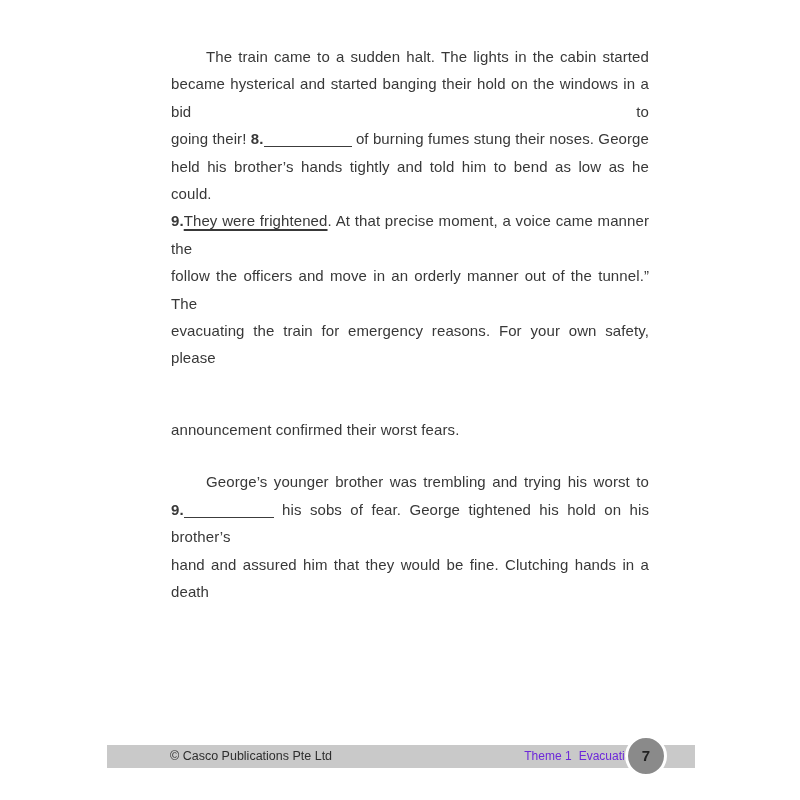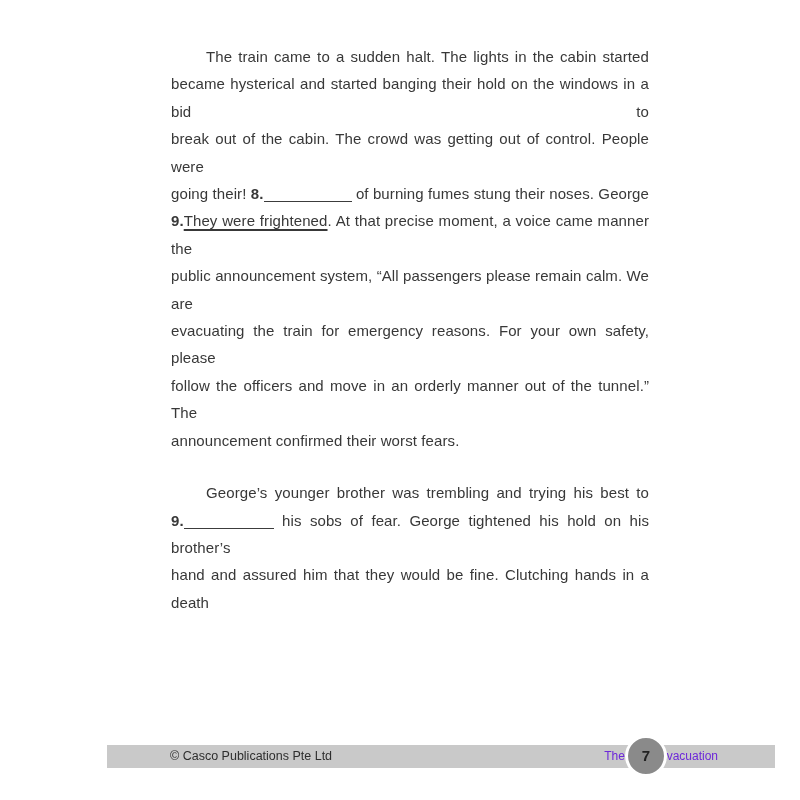--- a/index.html
+++ b/index.html
@@ -16,40 +16,40 @@
     left: 171px;
     top: 43px;
     width: 478px;
     font-size: 15px;
     line-height: 27.4px;
     color: #383838;
     letter-spacing: 0.1px;
   }
   .paragraph + .paragraph { margin-top: 25px; }
   .line { text-align: justify; text-align-last: justify; }
-  .line.last { text-align-last: left; }
+  .line.last { text-align-last: left; margin-top: 44px; }
   .line.first { text-indent: 35px; }
   .b  { font-weight: bold; }
   .bu {
     font-weight: normal;
     text-decoration: underline;
     text-decoration-thickness: 1.5px;
     text-underline-offset: 3px;
   }
   .blank {
     display: inline-block;
     height: 12px;
     border-bottom: 1.5px solid #3c3c3c;
     margin-bottom: -3px;
   }
   .footer-bar {
     position: absolute;
     left: 107px;
     top: 745px;
-    width: 668px;
+    width: 588px;
     height: 23px;
     background: #c9c9c9;
   }
   .copyright {
     position: absolute;
     left: 63px;
     top: 0;
     line-height: 23px;
     font-size: 12.5px;
     color: #2e2e2e;
@@ -82,30 +82,29 @@
 </style>
 </head>
 <body>
 
 <div class="page">
 
   <div class="passage">
       <div class="paragraph">
         <div class="line first"><span>The train came to a sudden halt. The lights in the cabin started</span></div>
         <div class="line"><span>became hysterical and started banging their hold on the windows in a bid to</span></div>
-        <div class="line"><span>break out of the cabin. The crowd was getting out of control. People were</span></div>
         <div class="line"><span>going their! </span><span class="b">8.</span><span class="blank" style="width: 88px;"></span><span> of burning fumes stung their noses. George</span></div>
+        <div class="line"><span>held his brother’s hands tightly and told him to bend as low as he could.</span></div>
         <div class="line"><span class="b">9.</span><span class="bu">They were frightened</span><span>. At that precise moment, a voice came manner the</span></div>
-        <div class="line"><span>public announcement system, “All passengers please remain calm. We are</span></div>
+        <div class="line"><span>follow the officers and move in an orderly manner out of the tunnel.” The</span></div>
         <div class="line"><span>evacuating the train for emergency reasons. For your own safety, please</span></div>
-        <div class="line"><span>follow the officers and move in an orderly manner out of the tunnel.” The</span></div>
         <div class="line last"><span>announcement confirmed their worst fears.</span></div>
       </div>
       <div class="paragraph">
-        <div class="line first"><span>George’s younger brother was trembling and trying his best to</span></div>
+        <div class="line first"><span>George’s younger brother was trembling and trying his worst to</span></div>
         <div class="line"><span class="b">9.</span><span class="blank" style="width: 90px;"></span><span> his sobs of fear. George tightened his hold on his brother’s</span></div>
         <div class="line"><span>hand and assured him that they would be fine. Clutching hands in a death</span></div>
       </div>
     </div>
 
   <div class="footer-bar">
     <span class="copyright">© Casco Publications Pte Ltd</span>
     <span class="theme">
       <span>Theme 1</span><span class="section">Evacuation</span>
     </span>

